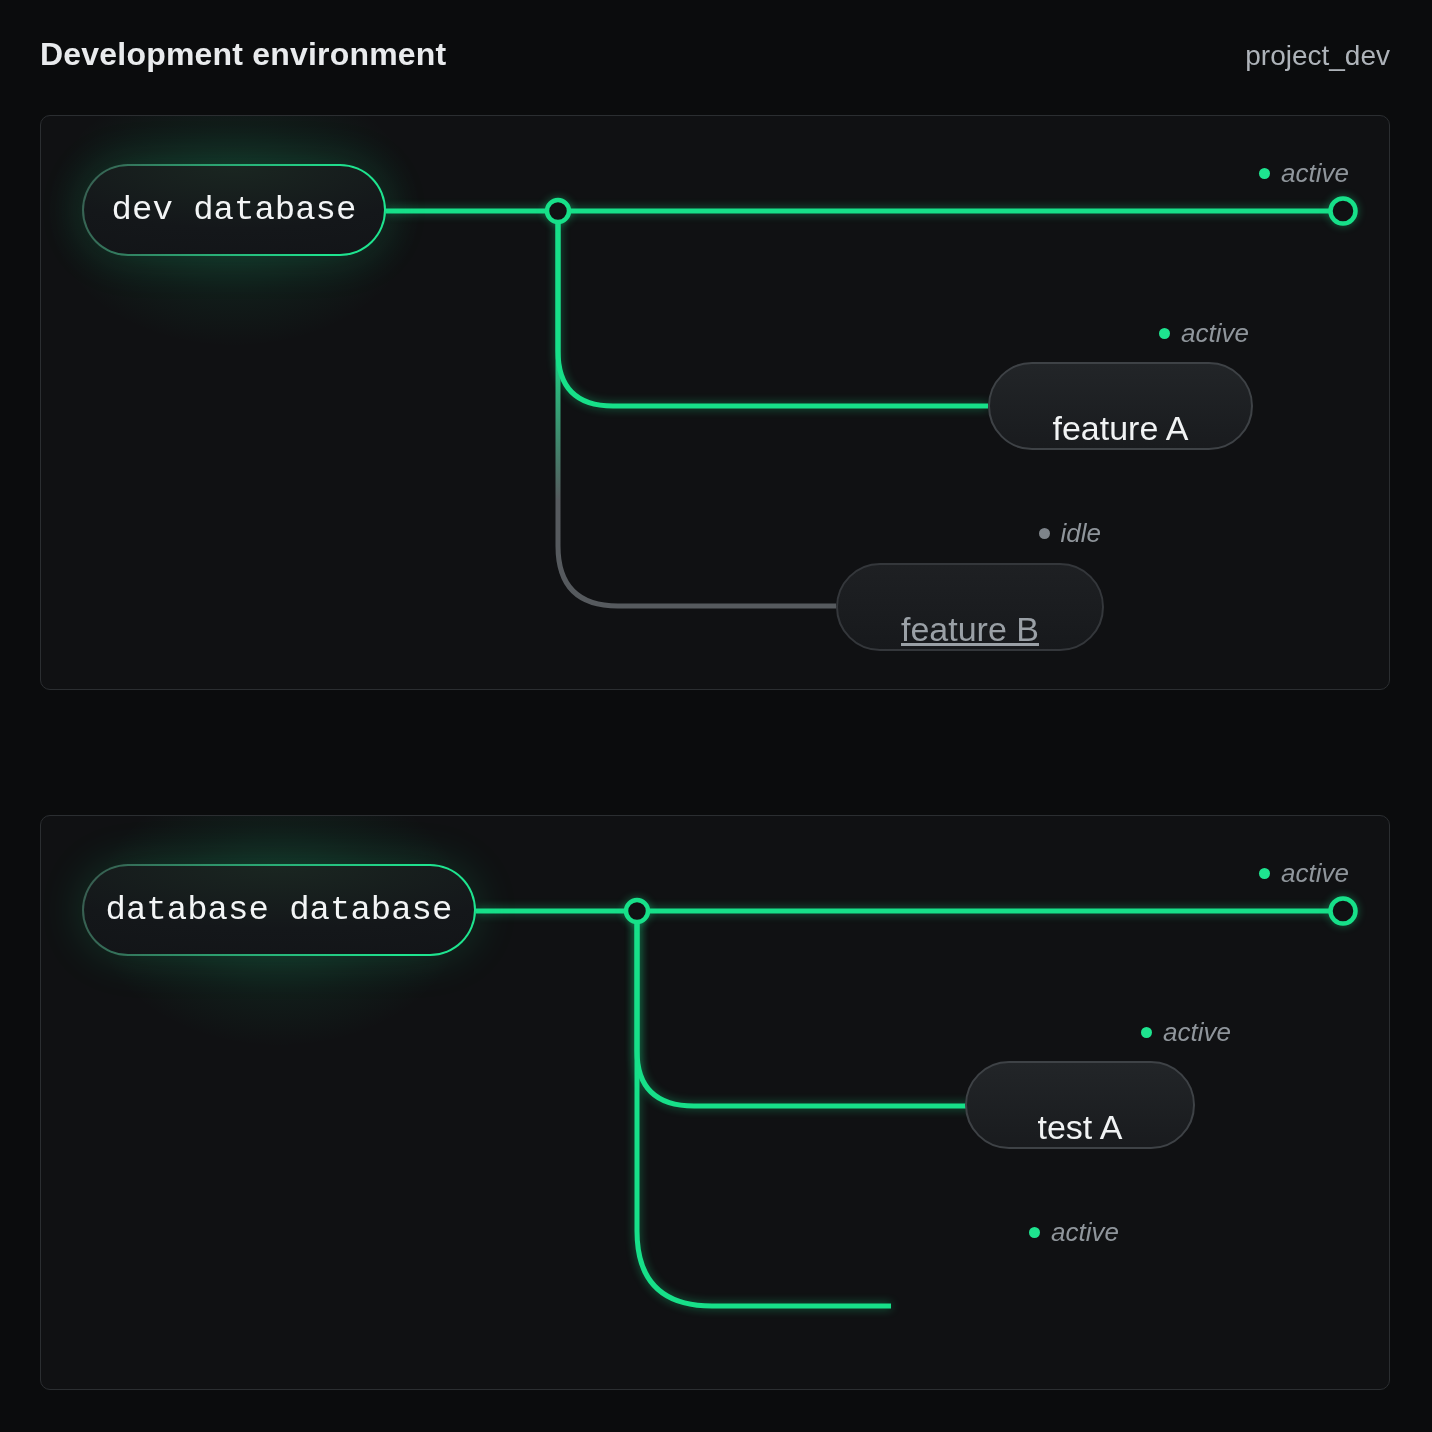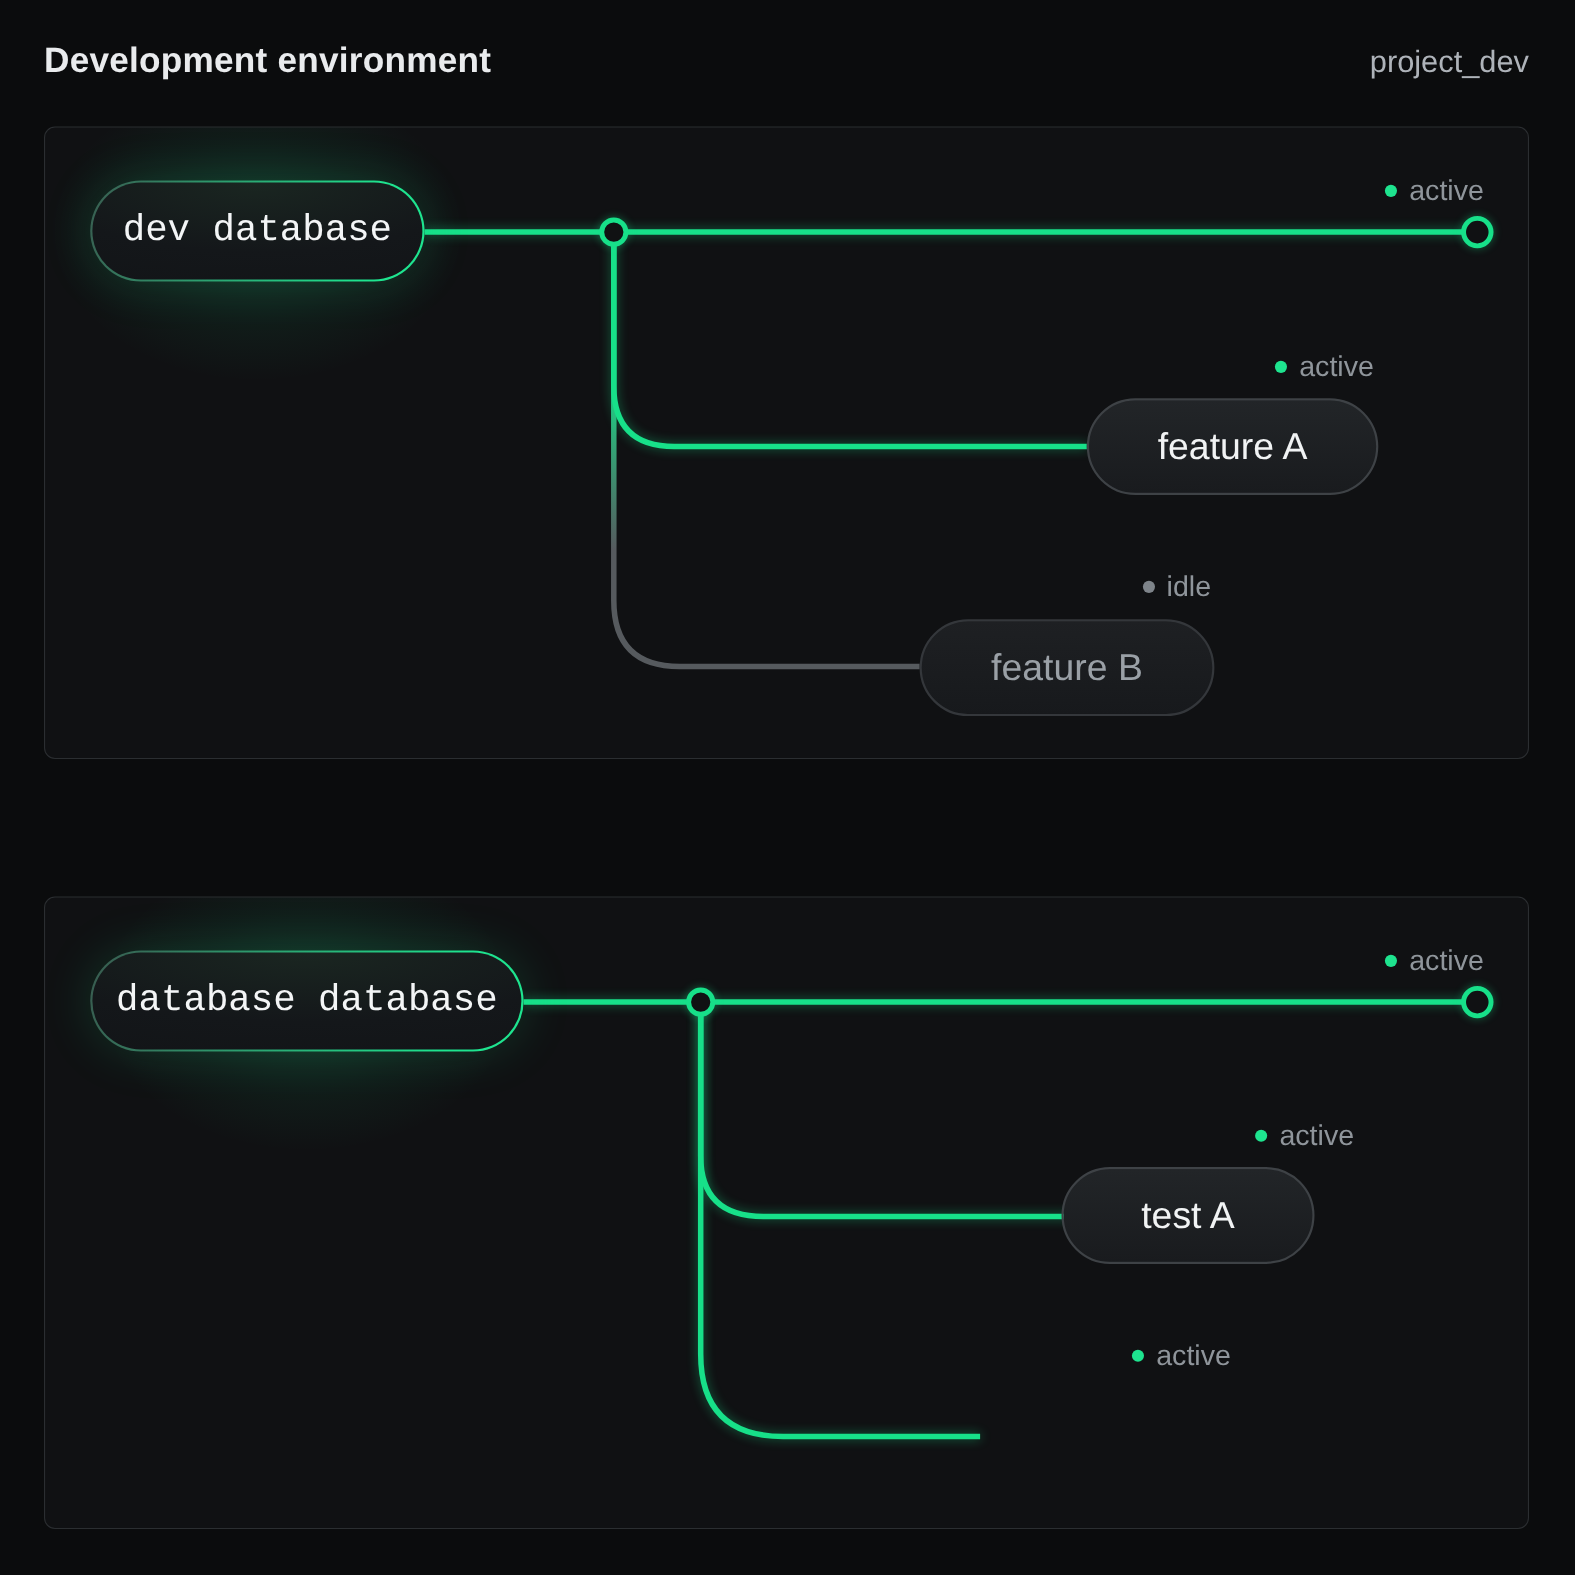--- a/index.html
+++ b/index.html
@@ -35,21 +35,21 @@
   }
 
   .line-green { stroke: #17e089; stroke-width: 5; fill: none;
     filter: drop-shadow(0 0 5px rgba(23,224,137,0.45)); }
   .line-fade { stroke-width: 5; fill: none; }
   .node-ring { fill: #101113; stroke: #17e089; stroke-width: 4.5;
     filter: drop-shadow(0 0 4px rgba(23,224,137,0.4)); }
 
   .pill {
     position: absolute; z-index: 3;
-    display: flex; align-items: center; justify-content: center;
+    display: flex; align-items: flex-end; justify-content: center;
     border-radius: 60px;
     font-size: 34px; color: #f1f3f4;
   }
   .pill-db-border {
     position: absolute; z-index: 3; border-radius: 60px; padding: 2px;
     background: linear-gradient(105deg, rgba(90,150,128,0.55), #1ee48f 82%);
     box-shadow: 0 0 46px rgba(30,228,143,0.16);
     font-family: Liberation Mono, monospace;
   }
   .pill-db-inner {
@@ -59,25 +59,26 @@
     background: radial-gradient(120% 130% at 50% 0%, #1a2621 0%, #14171a 55%, #121417 100%);
   }
   .pill-branch {
     background: linear-gradient(180deg, #222528 0%, #191b1e 100%);
     border: 2px solid #3e4246;
   }
   .pill-branch.idle {
     background: linear-gradient(180deg, #1e2023 0%, #17191c 100%);
     border-color: #34373b;
     color: #9aa0a6;
+    text-decoration: underline;
   }
 
   .status {
     position: absolute; z-index: 3; height: 32px;
-    display: flex; align-items: center; gap: 11px;
+    display: flex; align-items: center; gap: 11px; font-style: italic;
   }
   .status-dot { width: 11px; height: 11px; border-radius: 50%; background: #1ee48f; }
   .status.idle .status-dot { background: #7e848a; }
   .status-label { font-size: 26px; color: #8f959b; }
 </style>
 </head>
 <body>
 
 <div class="canvas">
 

